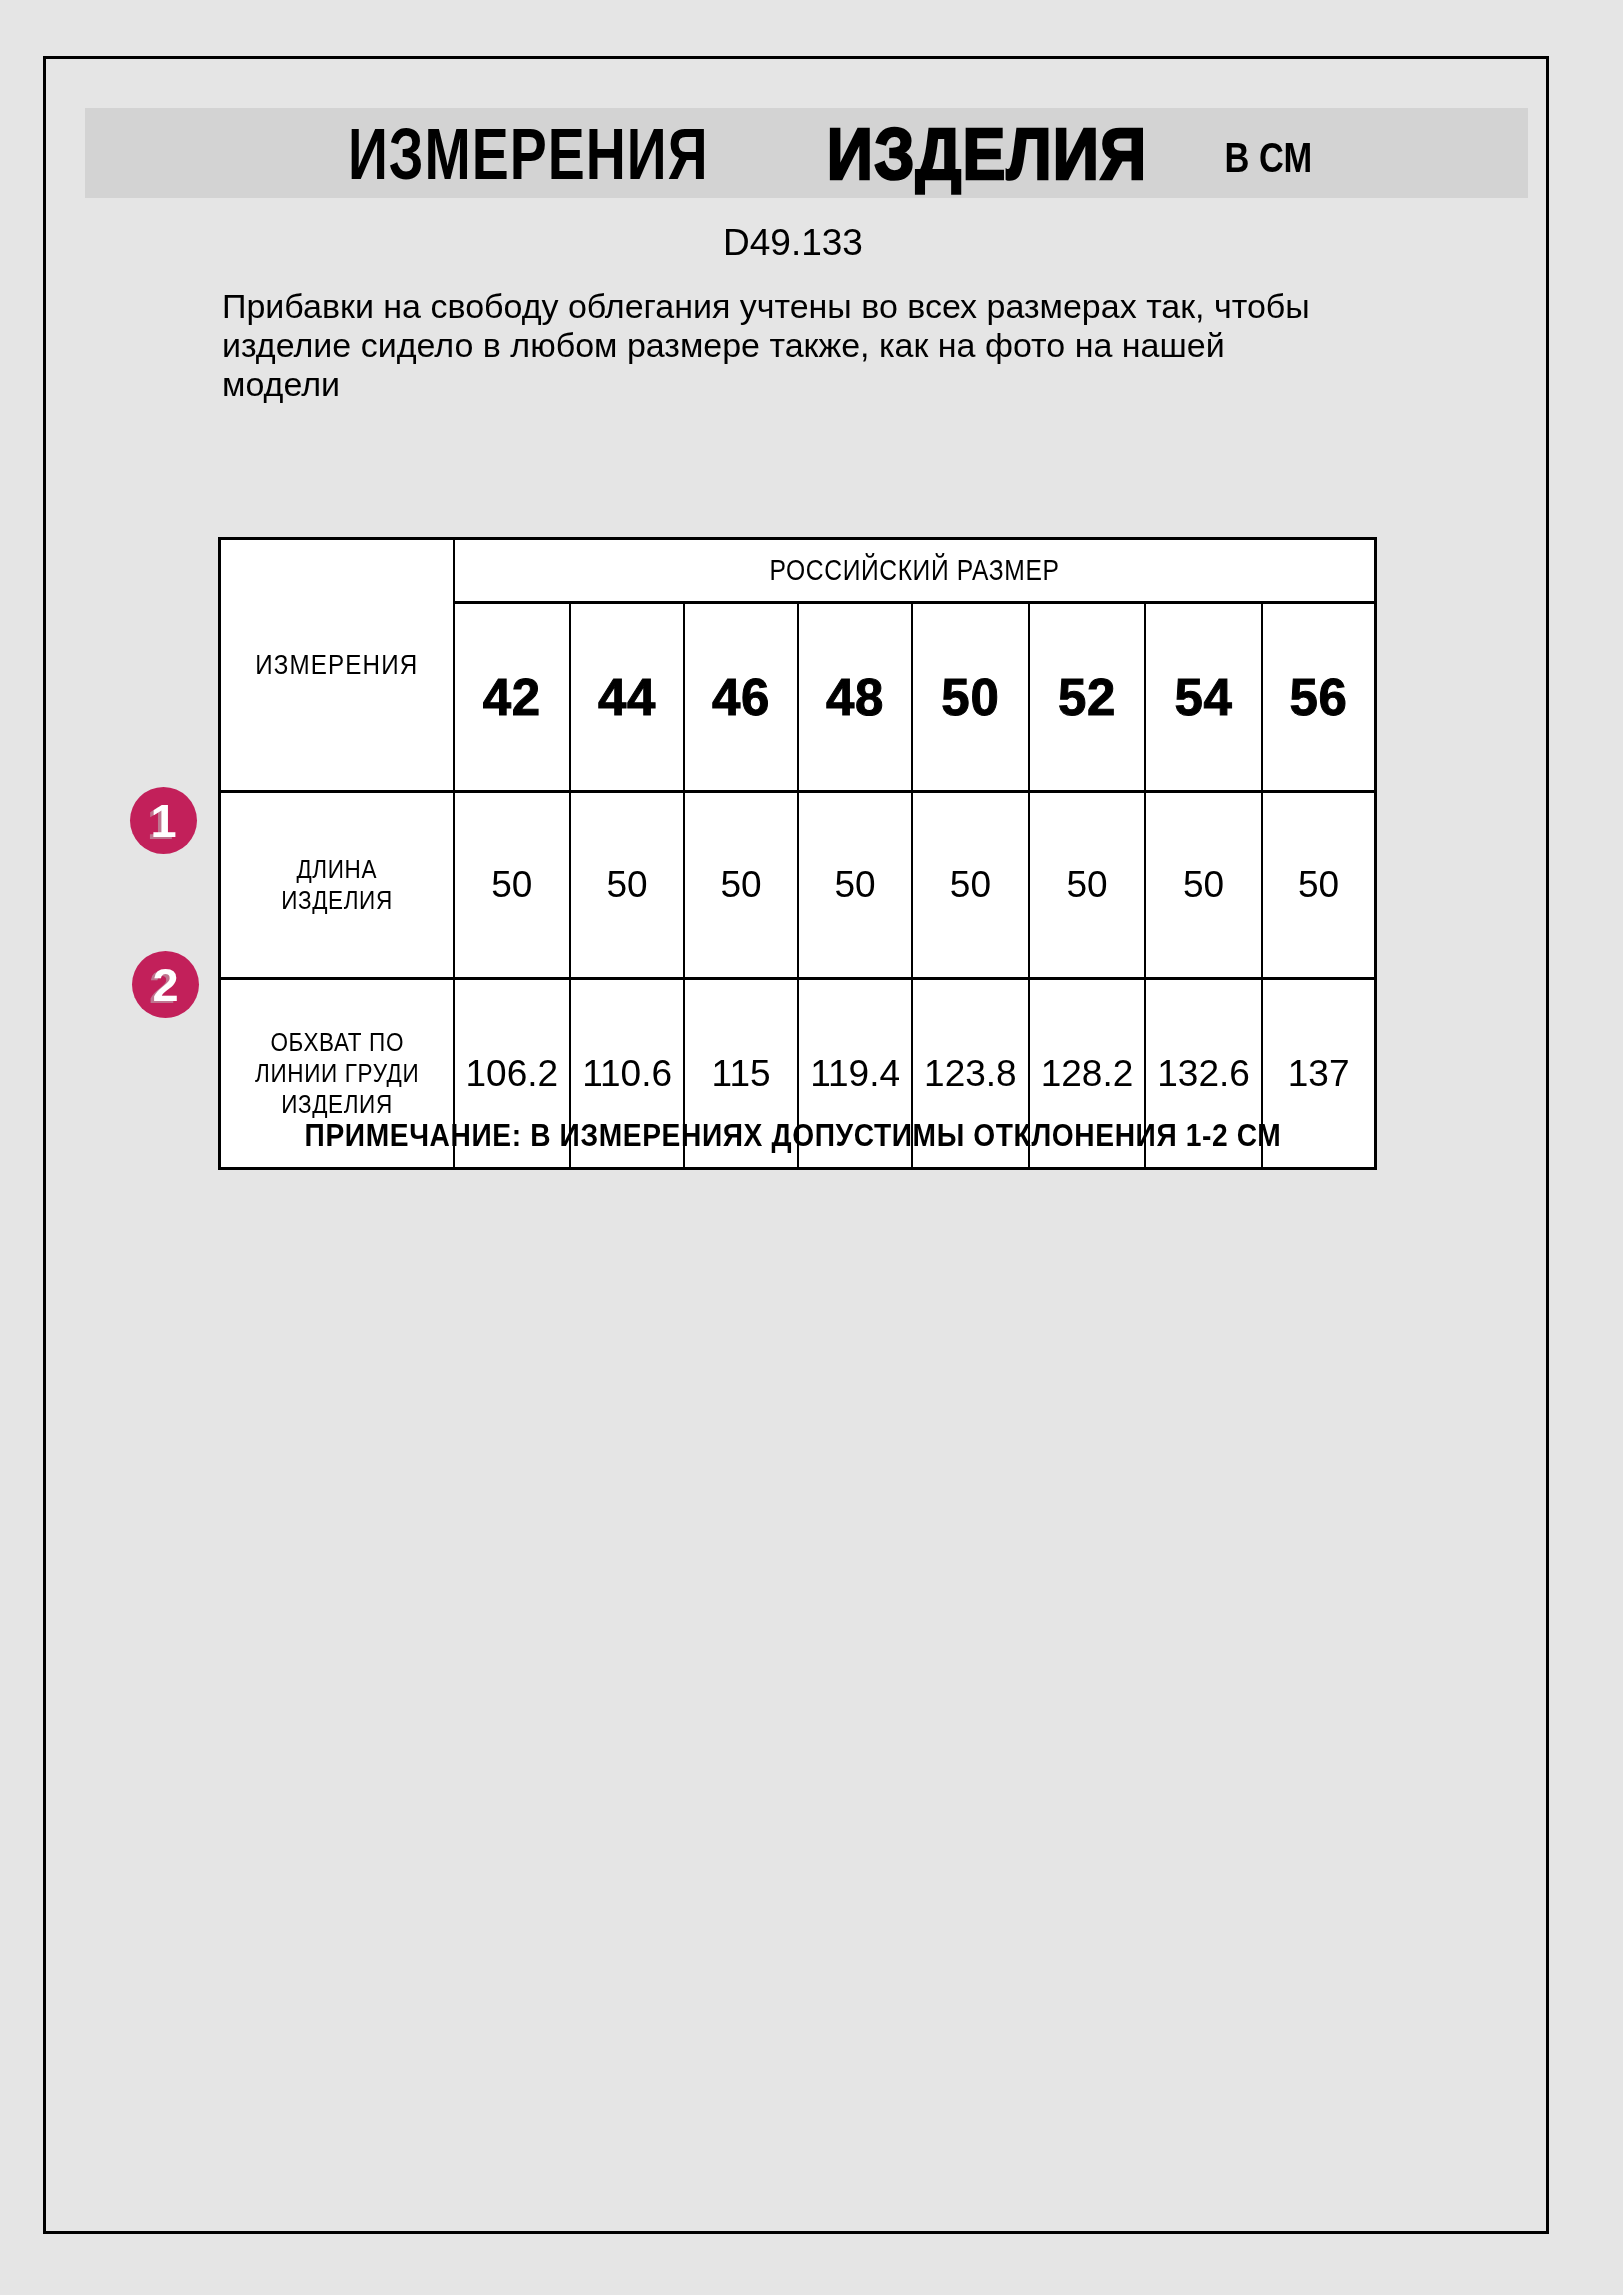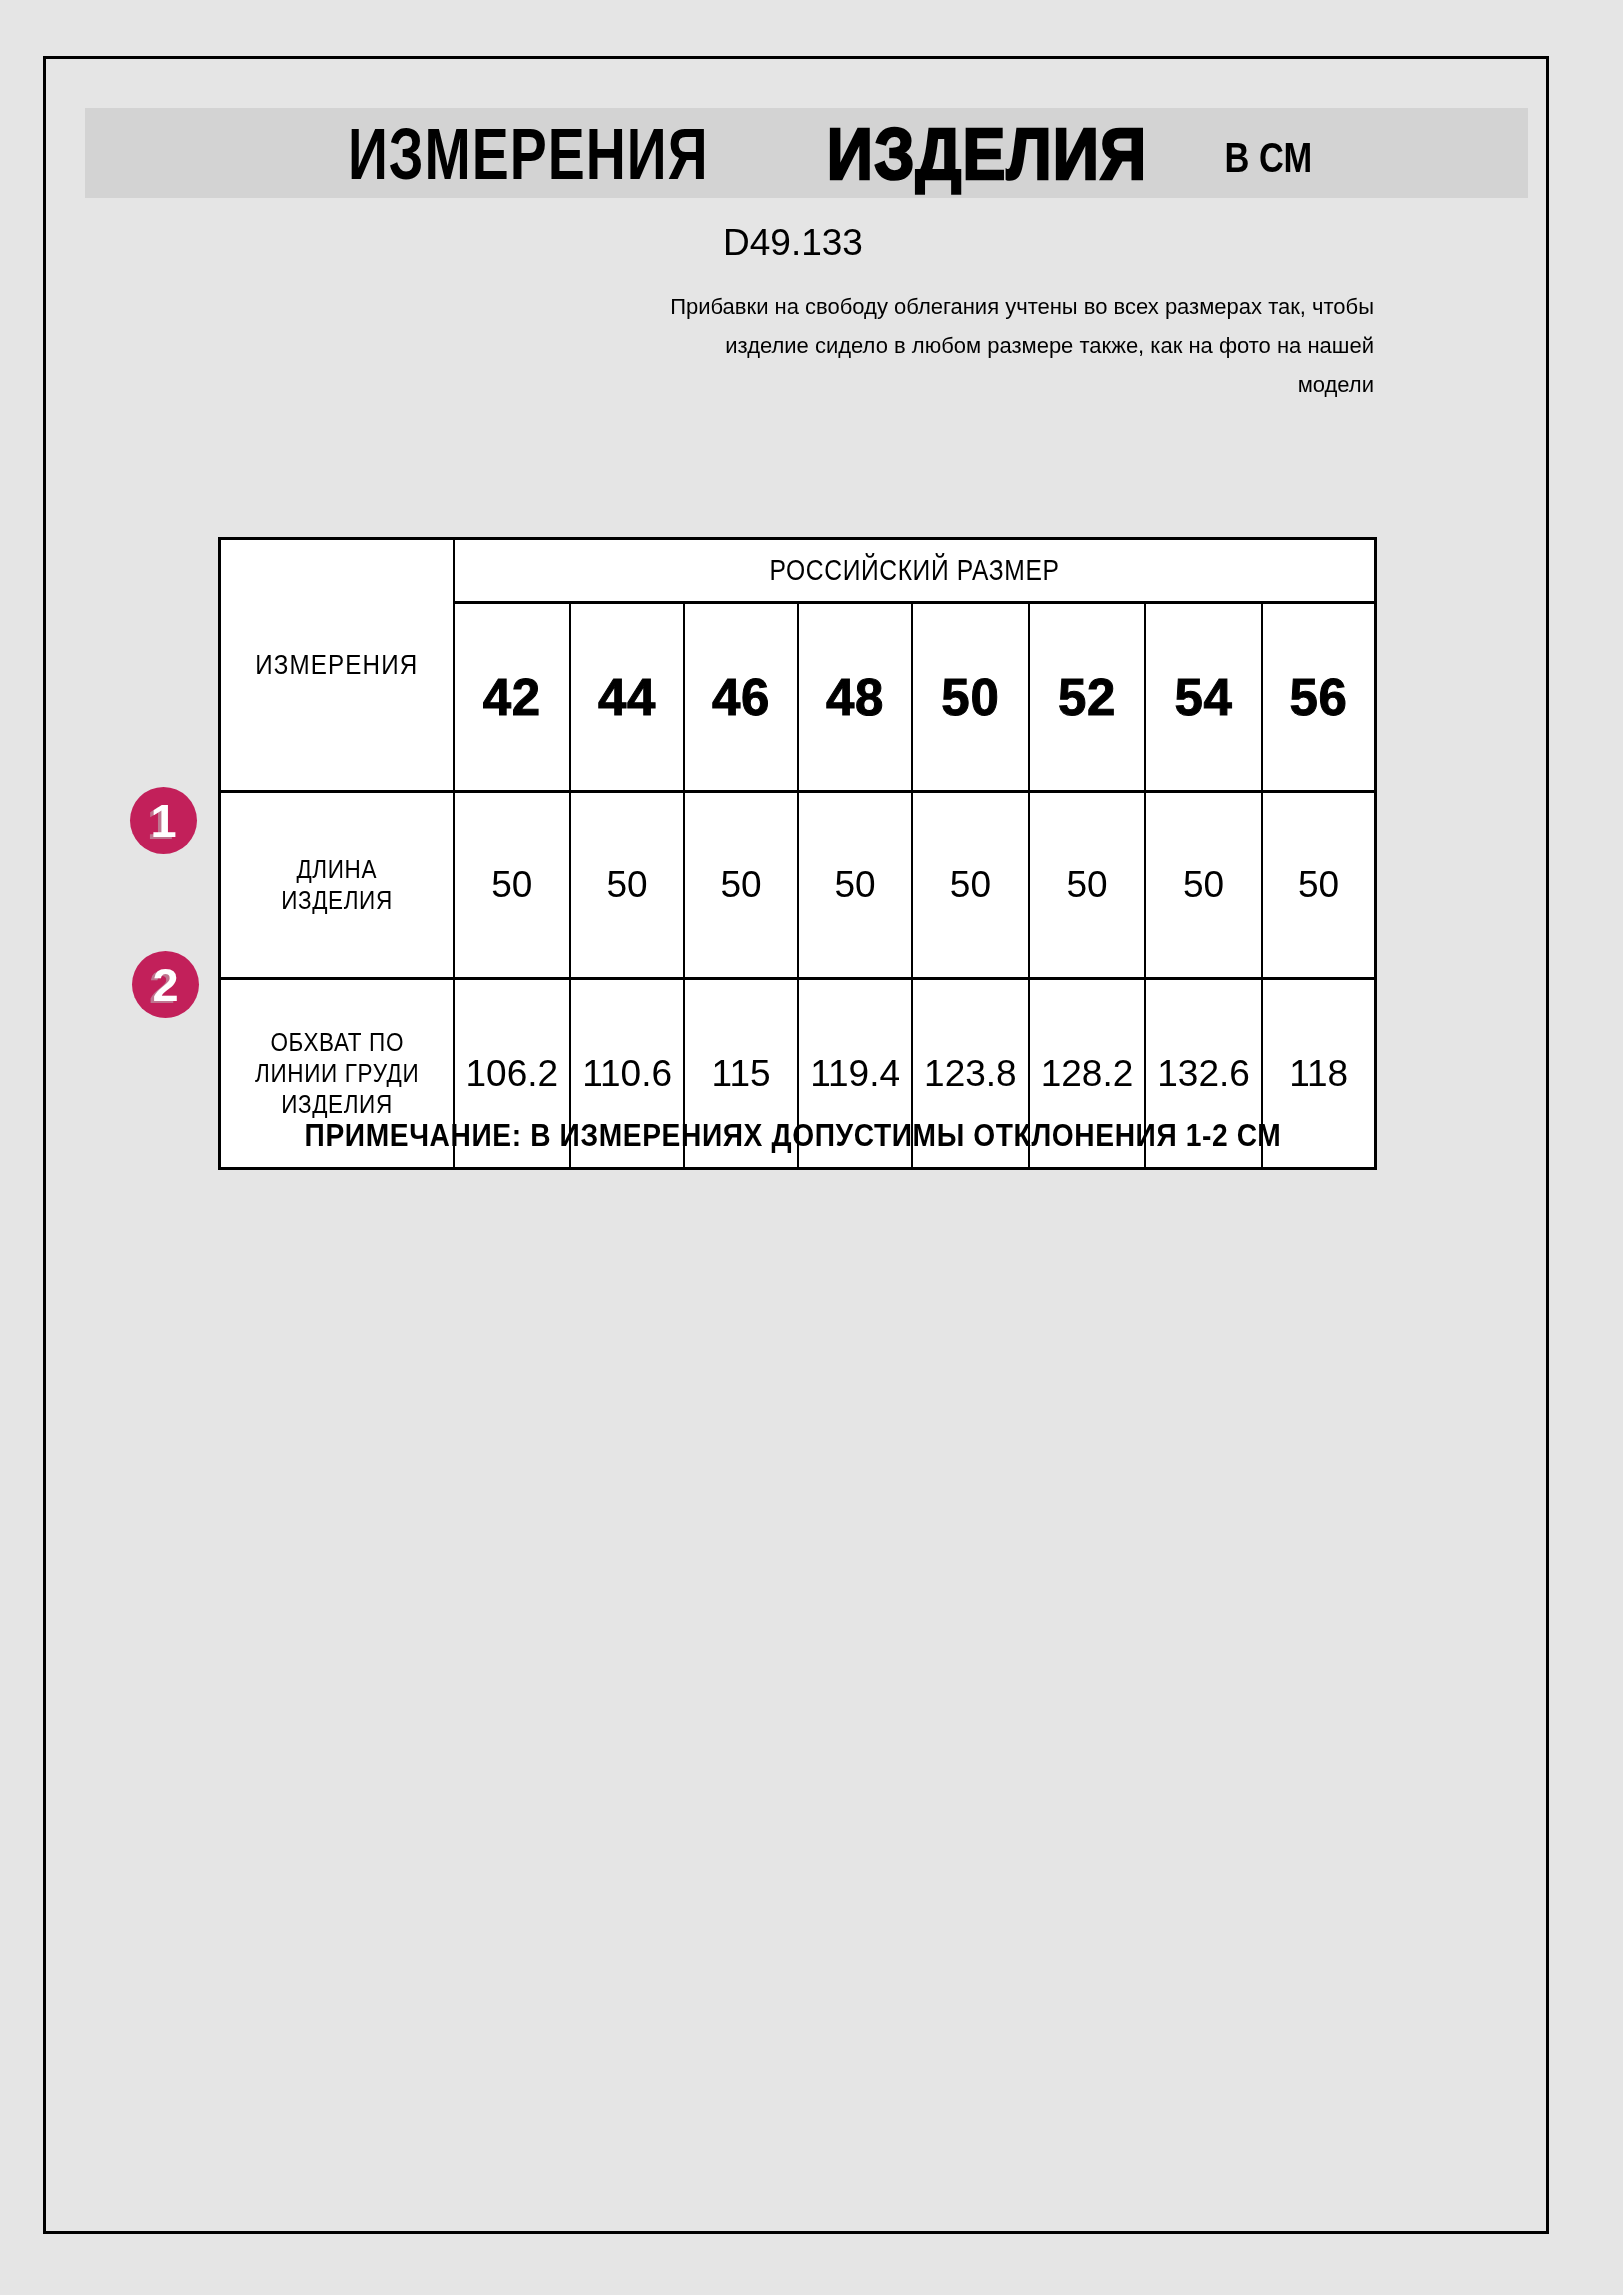--- a/index.html
+++ b/index.html
@@ -35,21 +35,21 @@
     font-size:42px;font-weight:700;
     display:inline-block;transform:scaleX(0.82);
     margin-left:46px;margin-top:9.2px;
   }
   .code{
     position:absolute;left:43px;top:222px;width:1500px;
     text-align:center;font-size:37px;font-weight:400;
   }
   .desc{
     position:absolute;left:222px;top:287px;width:1152px;
-    text-align:right;font-size:22px;line-height:39px;font-weight:400;
+    text-align:left;font-size:34px;line-height:39px;font-weight:400;
   }
   table.size-table{
     position:absolute;left:218px;top:537px;
     border-collapse:collapse;table-layout:fixed;
     background:#fff;
     border:3.9px solid #000;
   }
   .size-table td,.size-table th{
     border:2px solid #000;
     text-align:center;vertical-align:middle;
@@ -165,21 +165,21 @@
           <div class="lbl">ЛИНИИ ГРУДИ</div>
           <div class="lbl">ИЗДЕЛИЯ</div>
         </td>
         <td class="value-cell">106.2</td>
         <td class="value-cell">110.6</td>
         <td class="value-cell">115</td>
         <td class="value-cell">119.4</td>
         <td class="value-cell">123.8</td>
         <td class="value-cell">128.2</td>
         <td class="value-cell">132.6</td>
-        <td class="value-cell">118</td>
+        <td class="value-cell">137</td>
       </tr>
     </tbody>
   </table>
 
   <div class="num-circle" style="left:130px;top:787px;background:#C2205A;">1</div>
   <div class="num-circle" style="left:132px;top:951px;background:#C2205A;">2</div>
 
   <div class="note">
     <span>ПРИМЕЧАНИЕ: В ИЗМЕРЕНИЯХ ДОПУСТИМЫ ОТКЛОНЕНИЯ 1-2 СМ</span>
   </div>

